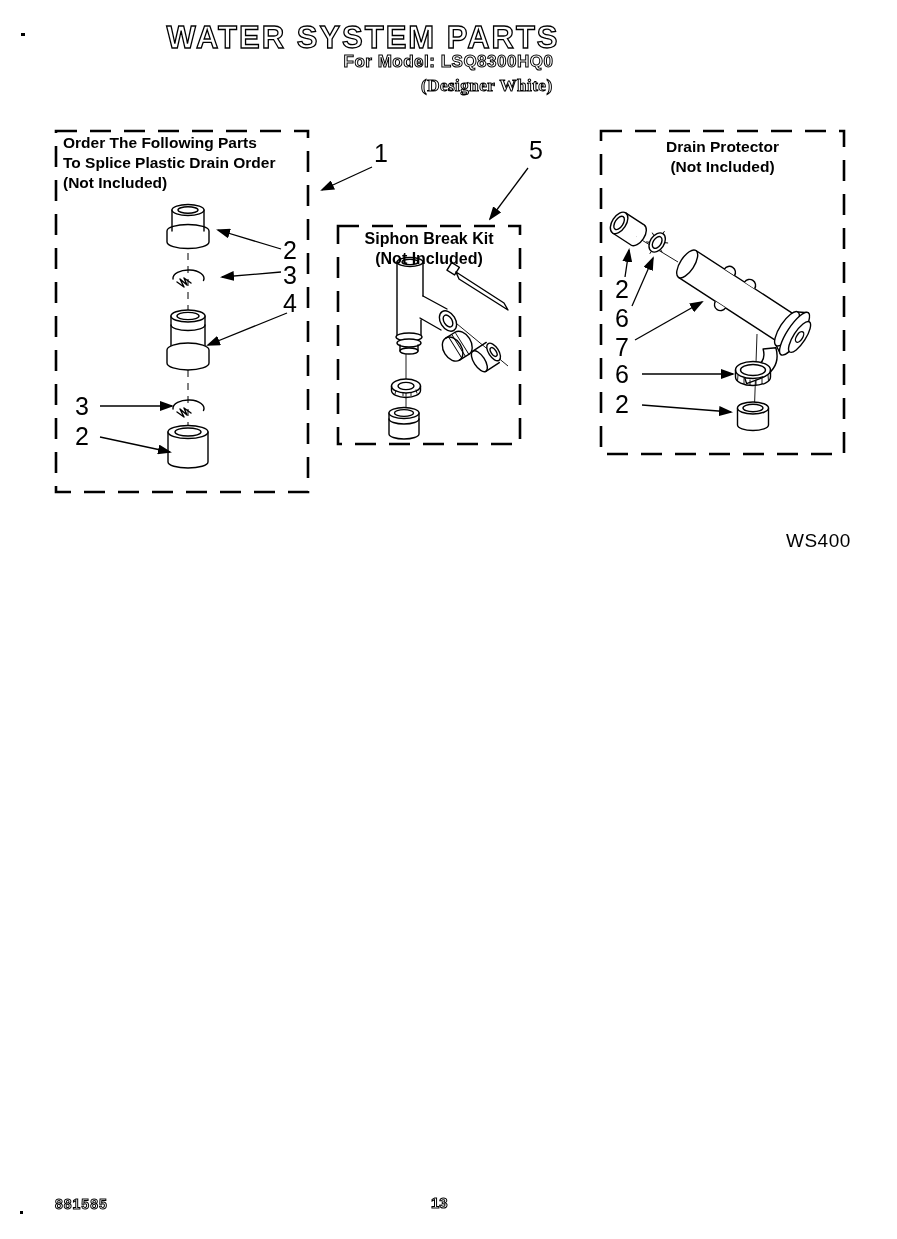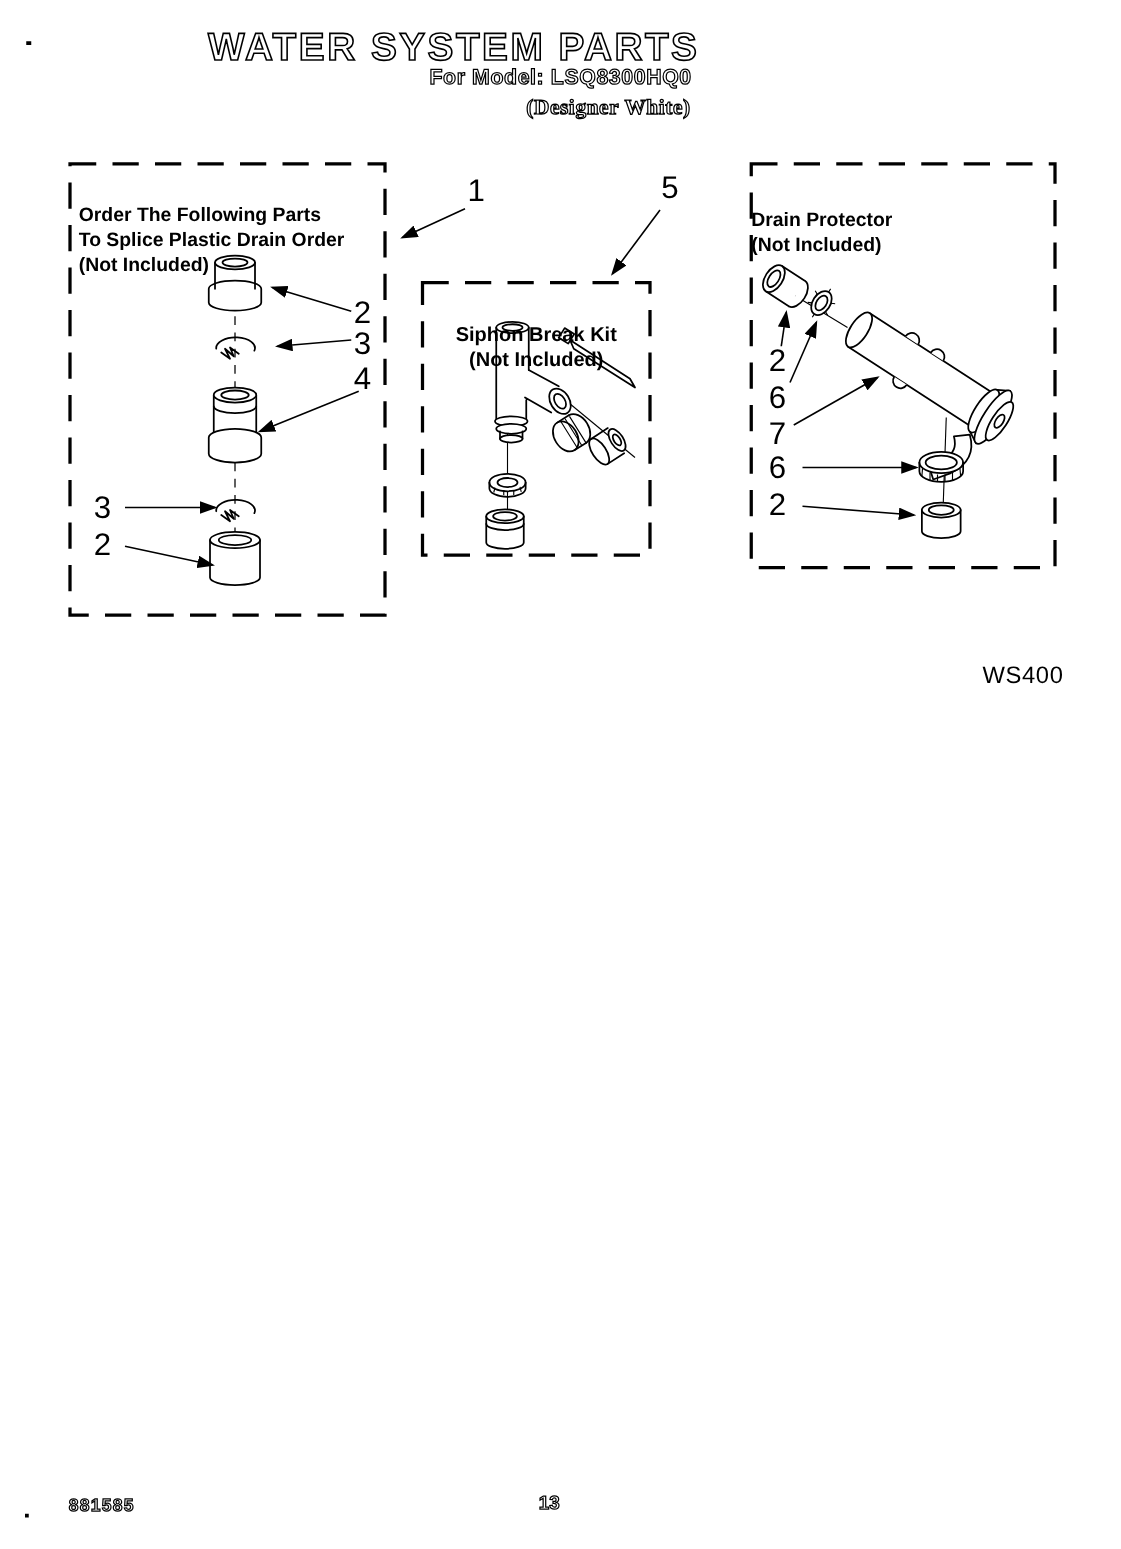--- a/index.html
+++ b/index.html
@@ -24,24 +24,24 @@
     font-size:31px;font-weight:bold;letter-spacing:2px;
   }
   .model{
     left:0;top:52px;width:897px;text-align:center;
     font-size:17px;font-weight:bold;letter-spacing:.5px;
   }
   .colorline{
     left:421px;top:76px;
     font-size:17px;font-weight:bold;letter-spacing:.5px;font-family:Liberation Serif, serif;
   }
-  .boxhead{font-weight:bold;line-height:20px;font-size:15.5px;margin-top:30px;}
+  .boxhead{font-weight:bold;line-height:20px;font-size:15.5px;}
   .bh-splice{left:63px;top:133px;width:250px;text-align:left;}
   .bh-siphon{left:338px;top:229px;width:182px;text-align:center;font-size:16px;}
-  .bh-drain{left:601px;top:137px;width:243px;text-align:left;}
+  .bh-drain{left:601px;top:137px;width:243px;text-align:center;}
   .co{
     position:absolute;font-size:25px;font-weight:400;
     font-family:"Liberation Sans",sans-serif;line-height:1;
   }
   .ws{left:786px;top:530px;font-size:19px;letter-spacing:.5px;}
   .fdoc{left:27px;top:1196px;font-size:14px;font-weight:bold;letter-spacing:1px;margin-left:28px;}
   .fpage{left:431px;top:1194px;font-size:15px;font-weight:bold;}
   svg.art{position:absolute;left:0;top:0;pointer-events:none;}
   svg.art *{vector-effect:none;}
   .ln{stroke:#000;fill:none;stroke-width:1.4;stroke-linecap:round;stroke-linejoin:round;}

